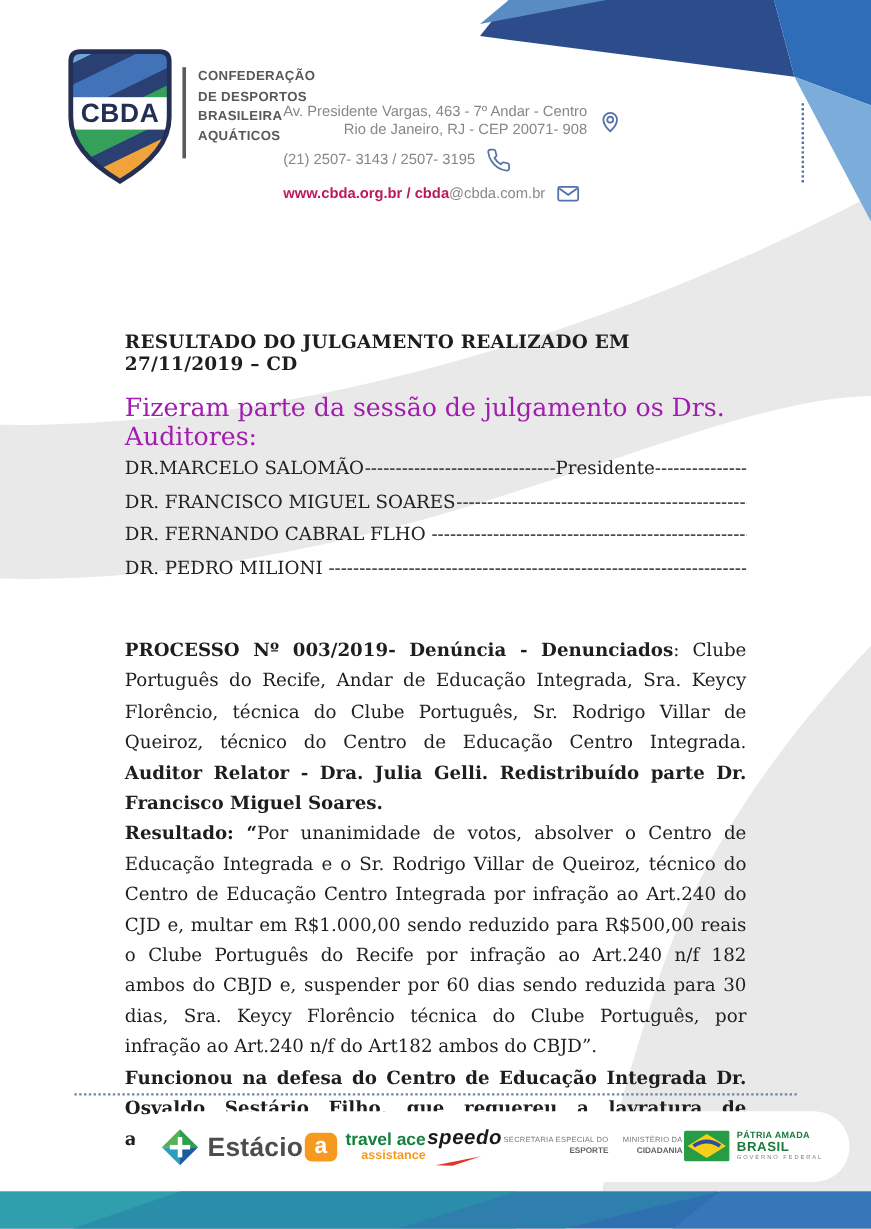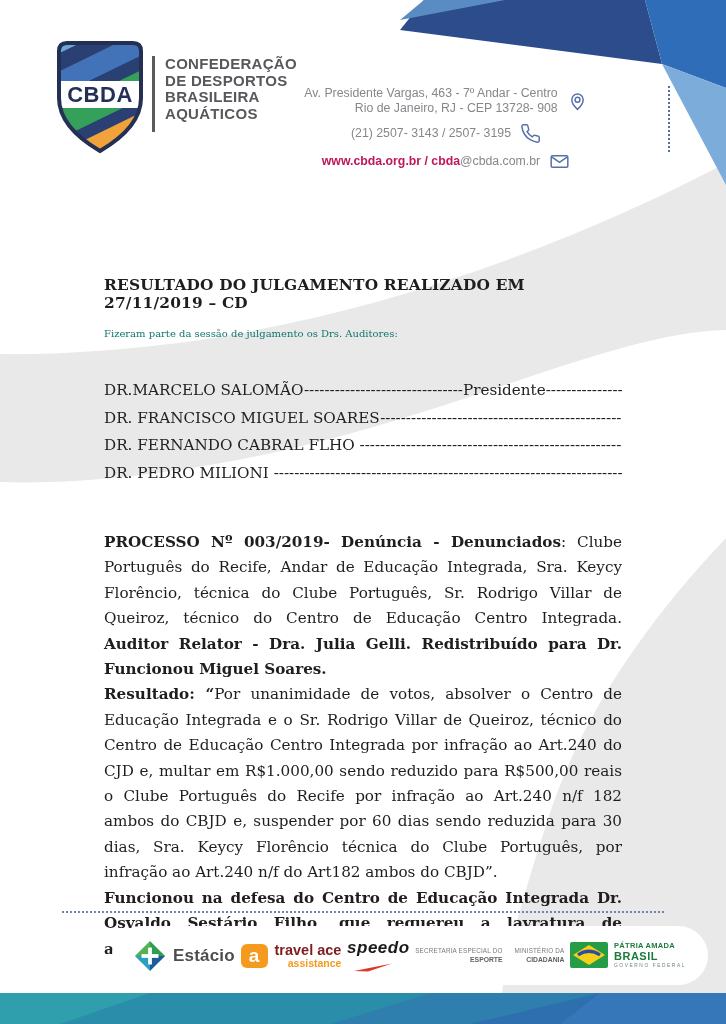--- a/index.html
+++ b/index.html
@@ -5,49 +5,49 @@
   html,body{margin:0;padding:0;background:#fff;}
   .page{position:relative;width:726px;height:1024px;background:#ffffff;overflow:hidden;
         font-family:"Liberation Sans",sans-serif;}
   .bg{position:absolute;inset:0;z-index:0;}
   .layer{position:absolute;z-index:2;}
 
   
   .logo-wrap{top:40px;left:56px;width:88px;height:114px;}
   .org-divider{top:56px;left:152px;width:3px;height:76px;background:#5a5b5e;}
   .org-name{top:56px;left:165px;width:190px;}
-  .org-line{font-size:15px;line-height:16.5px;font-weight:700;color:#57585c;letter-spacing:.3px;}
-
-  .contact{top:86px;right:70px;width:420px;display:flex;flex-direction:column;align-items:center;gap:7px;}
+  .org-line{font-size:11px;line-height:16.5px;font-weight:700;color:#57585c;letter-spacing:.3px;}
+
+  .contact{top:86px;right:70px;width:420px;display:flex;flex-direction:column;align-items:flex-start;gap:7px;}
   .contact-row{display:flex;align-items:center;justify-content:flex-end;gap:9px;}
   .contact-text{text-align:right;font-size:12.3px;line-height:15px;color:#85878b;}
   .contact-text b{color:#be185d;}
   .c-icon{width:21px;height:21px;flex:0 0 21px;color:#5670a8;}
   .v-dotted{top:86px;right:56px;height:66px;width:0;border-left:2px dotted #5670a8;}
 
   
   .doc{font-family:"DejaVu Serif","Liberation Serif",serif;color:#1e1e1e;}
   .doc-title{top:276px;left:104px;width:520px;font-size:15.4px;font-weight:700;letter-spacing:.2px;}
-  .doc-intro{top:328px;left:104px;width:520px;font-size:10px;color:#0f766e;}
+  .doc-intro{top:328px;left:104px;width:520px;font-size:21px;color:#a21caf;}
   .auditors{top:377px;left:104px;width:518px;font-size:15.2px;color:#222;}
   .auditor-line{white-space:nowrap;overflow:hidden;line-height:27.5px;}
   .paragraphs{top:530px;left:104px;width:518px;font-size:15.2px;line-height:25.4px;text-align:justify;}
   .paragraphs p{margin:0;}
   .paragraphs .b{font-weight:700;}
 
   
   .foot-dotted{top:911px;left:62px;width:602px;border-top:2px dotted #7084b2;}
   .pill{top:926px;left:112px;width:596px;height:59px;background:#ffffff;border-radius:30px;
         display:flex;align-items:center;justify-content:space-between;padding:0 22px;box-sizing:border-box;}
   .sponsor{display:flex;align-items:center;gap:7px;}
-  .estacio-text{font-size:17px;font-weight:700;color:#4c4d4f;letter-spacing:.2px;}
+  .estacio-text{font-size:22px;font-weight:700;color:#4c4d4f;letter-spacing:.2px;}
   .ta-icon{width:27px;height:24px;background:#f59a1f;border-radius:6px;color:#fff;font-weight:700;
            font-size:19px;display:flex;align-items:center;justify-content:center;line-height:1;}
   .ta-text{display:flex;flex-direction:column;align-items:flex-start;line-height:1;}
-  .ta-l1{font-size:14.5px;font-weight:700;color:#7f1d1d;}
+  .ta-l1{font-size:14.5px;font-weight:700;color:#15803d;}
   .ta-l2{font-size:10.5px;font-weight:700;color:#f59a1f;align-self:flex-end;margin-top:1px;}
   .speedo{display:flex;flex-direction:column;align-items:center;line-height:1;}
   .speedo-text{font-size:17px;font-weight:700;font-style:italic;color:#1a1a1a;letter-spacing:.5px;}
   .ministry{display:flex;gap:12px;}
   .min-block{display:flex;flex-direction:column;align-items:flex-end;line-height:1.35;}
   .min-s{font-size:6.3px;color:#77787a;letter-spacing:.2px;}
   .min-b{font-size:6.8px;font-weight:700;color:#606164;}
   .brasil{display:flex;align-items:center;gap:6px;}
   .br-text{display:flex;flex-direction:column;line-height:1;}
   .br-l1{font-size:7.5px;font-weight:700;color:#1d7a3c;letter-spacing:.3px;}
@@ -111,21 +111,21 @@
       <div class="org-line">CONFEDERAÇÃO</div>
       <div class="org-line">DE DESPORTOS</div>
       <div class="org-line">BRASILEIRA</div>
       <div class="org-line">AQUÁTICOS</div>
     </div>
 
   <div class="layer contact">
     <div class="contact-row">
       <div class="contact-text">
         <div>Av. Presidente Vargas, 463 - 7º Andar - Centro</div>
-        <div>Rio de Janeiro, RJ - CEP 13728- 908</div>
+        <div>Rio de Janeiro, RJ - CEP 20071- 908</div>
       </div>
       <svg class="c-icon" viewBox="0 0 24 24" fill="none" stroke="currentColor" stroke-width="1.7">
         <path d="M12 21s-6.5-5.9-6.5-11a6.5 6.5 0 0 1 13 0C18.5 15.1 12 21 12 21z"></path>
         <circle cx="12" cy="10" r="2.8"></circle>
       </svg>
     </div>
     <div class="contact-row">
       <div class="contact-text">(21) 2507- 3143 / 2507- 3195</div>
       <svg class="c-icon" viewBox="0 0 24 24" fill="none" stroke="currentColor" stroke-width="1.7">
         <path d="M22 16.92v3a2 2 0 0 1-2.18 2 19.79 19.79 0 0 1-8.63-3.07 19.5 19.5 0 0 1-6-6A19.79 19.79 0 0 1 2.12 4.18 2 2 0 0 1 4.11 2h3a2 2 0 0 1 2 1.72c.12.96.36 1.9.7 2.81a2 2 0 0 1-.45 2.11L8.09 9.91a16 16 0 0 0 6 6l1.27-1.27a2 2 0 0 1 2.11-.45c.91.34 1.85.58 2.81.7A2 2 0 0 1 22 16.92z"></path>
@@ -145,21 +145,21 @@
 
   <div class="layer doc doc-title">RESULTADO DO JULGAMENTO REALIZADO EM 27/11/2019 – CD</div>
   <div class="layer doc doc-intro">Fizeram parte da sessão de julgamento os Drs. Auditores:</div>
   <div class="layer doc auditors">
       <div class="auditor-line">DR.MARCELO SALOMÃO-------------------------------Presidente--------------------</div>
       <div class="auditor-line">DR. FRANCISCO MIGUEL SOARES-------------------------------------------------------</div>
       <div class="auditor-line">DR. FERNANDO CABRAL FLHO ----------------------------------------------------------</div>
       <div class="auditor-line">DR. PEDRO MILIONI -----------------------------------------------------------------------</div>
     </div>
   <div class="layer doc paragraphs">
-      <p><span class="b">PROCESSO Nº 003/2019- Denúncia - Denunciados</span><span>: Clube Português do Recife, Andar de Educação Integrada, Sra. Keycy Florêncio, técnica do Clube Português, Sr. Rodrigo Villar de Queiroz, técnico do Centro de Educação Centro Integrada. </span><span class="b">Auditor Relator - Dra. Julia Gelli. Redistribuído para Dr. Funcionou Miguel Soares.</span></p>
+      <p><span class="b">PROCESSO Nº 003/2019- Denúncia - Denunciados</span><span>: Clube Português do Recife, Andar de Educação Integrada, Sra. Keycy Florêncio, técnica do Clube Português, Sr. Rodrigo Villar de Queiroz, técnico do Centro de Educação Centro Integrada. </span><span class="b">Auditor Relator - Dra. Julia Gelli. Redistribuído parte Dr. Francisco Miguel Soares.</span></p>
       <p><span class="b">Resultado: “</span><span>Por unanimidade de votos, absolver o Centro de Educação Integrada e o Sr. Rodrigo Villar de Queiroz, técnico do Centro de Educação Centro Integrada por infração ao Art.240 do CJD e, multar em R$1.000,00 sendo reduzido para R$500,00 reais o Clube Português do Recife por infração ao Art.240 n/f 182 ambos do CBJD e, suspender por 60 dias sendo reduzida para 30 dias, Sra. Keycy Florêncio técnica do Clube Português, por infração ao Art.240 n/f do Art182 ambos do CBJD”.</span></p>
       <p><span class="b">Funcionou na defesa do Centro de Educação Integrada Dr. Osvaldo Sestário Filho, que requereu a lavratura de acórdão.</span></p>
     </div>
 
   <div class="layer foot-dotted"></div>
 
   <div class="layer pill">
 
     <div class="sponsor">
       <svg width="32" height="32" viewBox="0 0 34 34">

